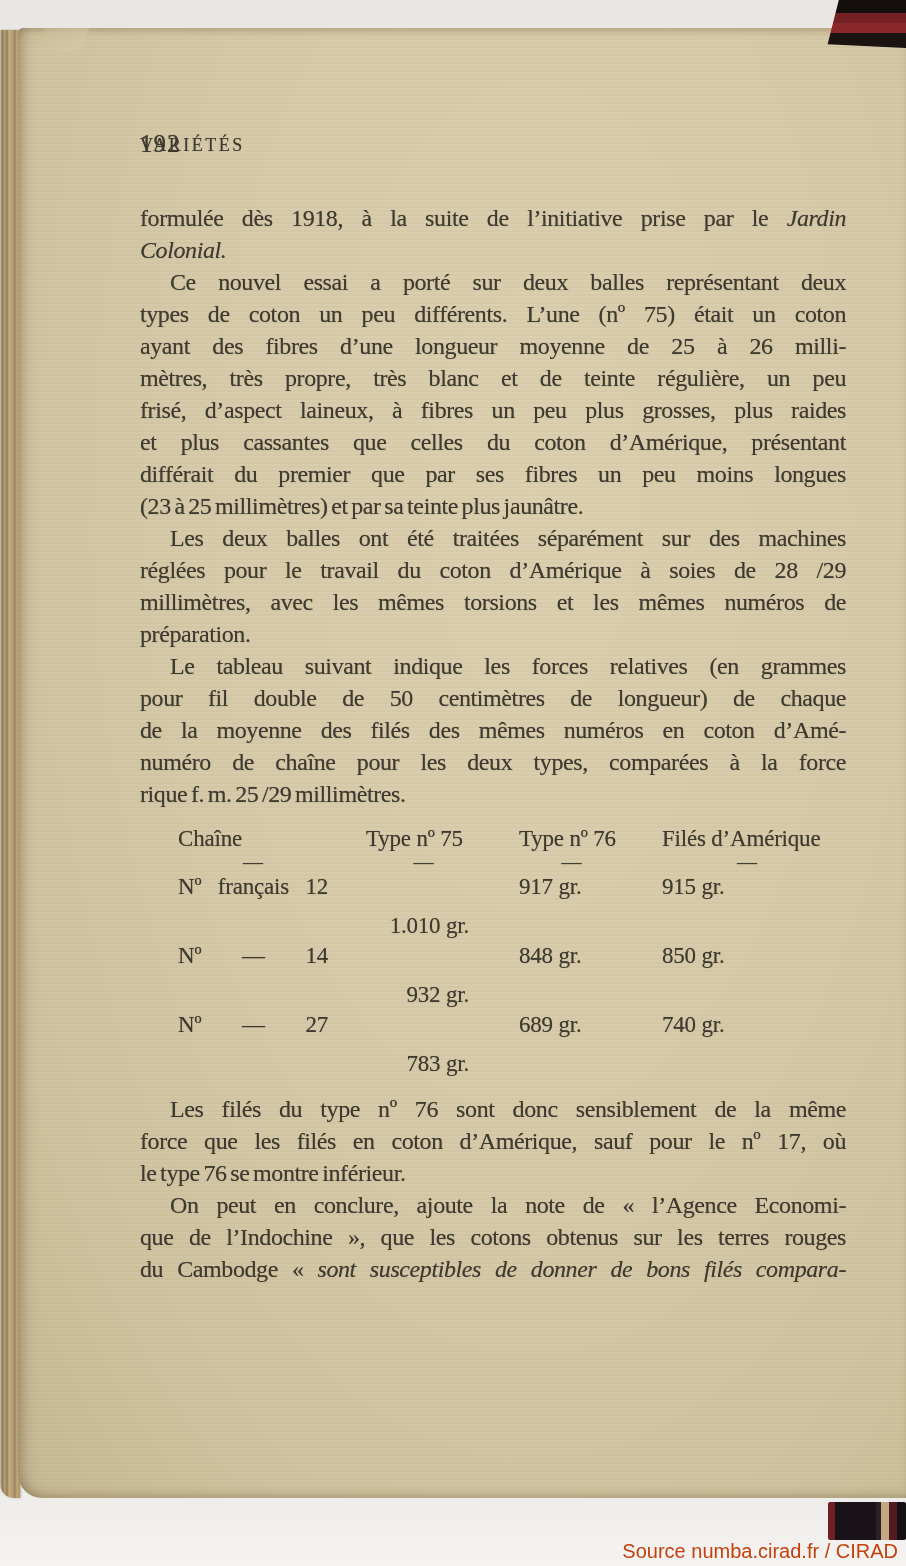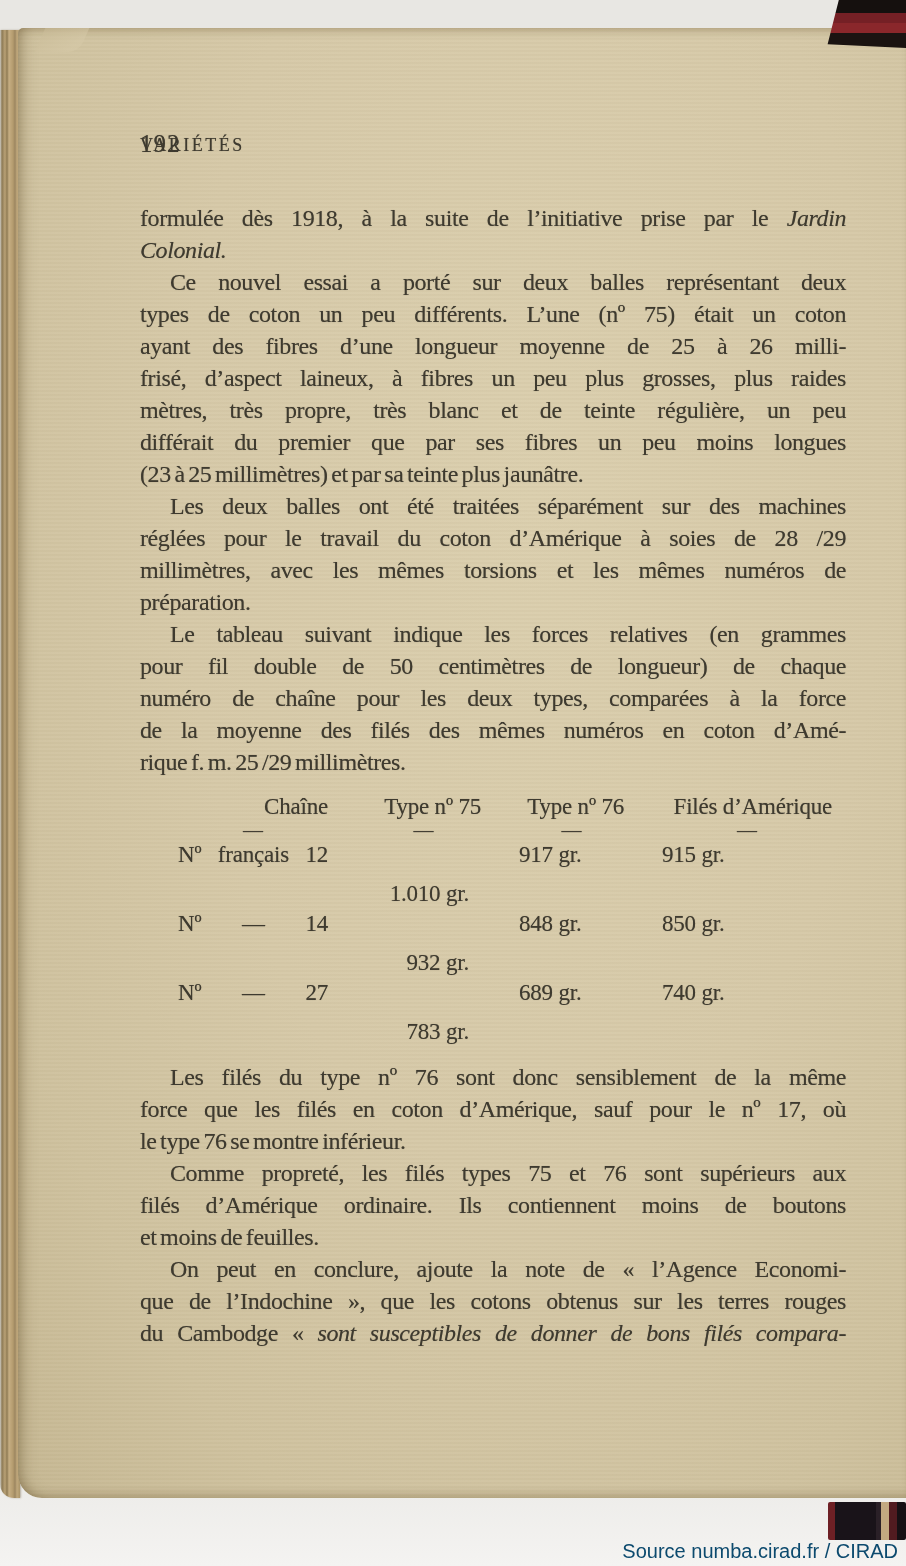--- a/index.html
+++ b/index.html
@@ -67,31 +67,31 @@
   }
   .line.j{text-align:justify;text-align-last:justify;white-space:normal;}
   .line.indent{padding-left:30px;}
   .it{font-style:italic;}
   
   .rule-table{
     margin:14px 0 14px 38px;width:648px;
     display:grid;grid-template-columns:150px 115px 105px 170px;column-gap:38px;
     font-size:23px;letter-spacing:-0.2px;
   }
-  .th{ text-align:right;line-height:30px;height:30px;}
+  .th{ text-align:left;line-height:30px;height:30px;}
   .dash-cell{text-align:center;line-height:16px;height:18px;font-size:20px;}
   .cell{line-height:30px;height:30px;}
   .cell.label{display:flex;justify-content:space-between;}
   .cell.v-right{text-align:right;padding-right:12px;margin-top:39px;}
   .cell.v-center{text-align:left;}
   
   .footer-source{
     position:absolute;right:8px;bottom:3px;
     font-family:"Liberation Sans","DejaVu Sans",sans-serif;
-    font-size:20px;color:#0c4a6e;margin-top:40px;
+    font-size:20px;color:#c2410c;margin-top:40px;
   }
 </style>
 </head>
 <body>
 
 <div class="page-edges"></div>
 <div class="page">
   <div class="content">
     <div class="head-row">
       <span class="page-number">192</span>
@@ -99,36 +99,37 @@
     </div>
     <div class="body-text" id="paras-before">
         <div>
           <div class="line j"><span>formulée dès 1918, à la suite de l’initiative prise par le </span><span class="it">Jardin</span></div>
           <div class="line"><span class="it">Colonial.</span></div>
         </div>
         <div>
           <div class="line j indent"><span>Ce nouvel essai a porté sur deux balles représentant deux</span></div>
           <div class="line j"><span>types de coton un peu différents. L’une (nº 75) était un coton</span></div>
           <div class="line j"><span>ayant des fibres d’une longueur moyenne de 25 à 26 milli-</span></div>
+          <div class="line j"><span>mètres, très propre, très blanc et de teinte régulière, un peu</span></div>
           <div class="line j"><span>frisé, d’aspect laineux, à fibres un peu plus grosses, plus raides</span></div>
-          <div class="line j"><span>mètres, très propre, très blanc et de teinte régulière, un peu</span></div>
+          <div class="line j"><span>et plus cassantes que celles du coton d’Amérique, présentant</span></div>
           <div class="line j"><span>différait du premier que par ses fibres un peu moins longues</span></div>
           <div class="line"><span>(23 à 25 millimètres) et par sa teinte plus jaunâtre.</span></div>
         </div>
         <div>
           <div class="line j indent"><span>Les deux balles ont été traitées séparément sur des machines</span></div>
           <div class="line j"><span>réglées pour le travail du coton d’Amérique à soies de 28 /29</span></div>
           <div class="line j"><span>millimètres, avec les mêmes torsions et les mêmes numéros de</span></div>
           <div class="line"><span>préparation.</span></div>
         </div>
         <div>
           <div class="line j indent"><span>Le tableau suivant indique les forces relatives (en grammes</span></div>
           <div class="line j"><span>pour fil double de 50 centimètres de longueur) de chaque</span></div>
+          <div class="line j"><span>de la moyenne des filés des mêmes numéros en coton d’Amé-</span></div>
           <div class="line j"><span>numéro de chaîne pour les deux types, comparées à la force</span></div>
-          <div class="line j"><span>de la moyenne des filés des mêmes numéros en coton d’Amé-</span></div>
           <div class="line"><span>rique f. m. 25 /29 millimètres.</span></div>
         </div>
       </div>
     <div class="rule-table" id="data-table">
         <div class="th">Chaîne</div>
         <div class="th">Type nº 75</div>
         <div class="th">Type nº 76</div>
         <div class="th">Filés d’Amérique</div>
         <div class="dash-cell">—</div>
         <div class="dash-cell">—</div>
@@ -159,25 +160,20 @@
         <div class="cell v-center">689 gr.</div>
         <div class="cell v-center">740 gr.</div>
       </div>
     <div class="body-text" id="paras-after" style="margin-top:14px;">
         <div>
           <div class="line j indent"><span>Les filés du type nº 76 sont donc sensiblement de la même</span></div>
           <div class="line j"><span>force que les filés en coton d’Amérique, sauf pour le nº 17, où</span></div>
           <div class="line"><span>le type 76 se montre inférieur.</span></div>
         </div>
         <div>
-          <div class="line j indent"><span>Comme propreté, les filés types 75 et 76 sont supérieurs aux</span></div>
-          <div class="line j"><span>filés d’Amérique ordinaire. Ils contiennent moins de boutons</span></div>
-          <div class="line"><span>et moins de feuilles.</span></div>
-        </div>
-        <div>
           <div class="line j indent"><span>On peut en conclure, ajoute la note de « l’Agence Economi-</span></div>
           <div class="line j"><span>que de l’Indochine », que les cotons obtenus sur les terres rouges</span></div>
           <div class="line j"><span>du Cambodge « </span><span class="it">sont susceptibles de donner de bons filés compara-</span></div>
         </div>
       </div>
   </div>
 </div>
 <div class="dogear"></div>
 <div class="binding-top-right"></div>
 <div class="binding-bottom-right"></div>

